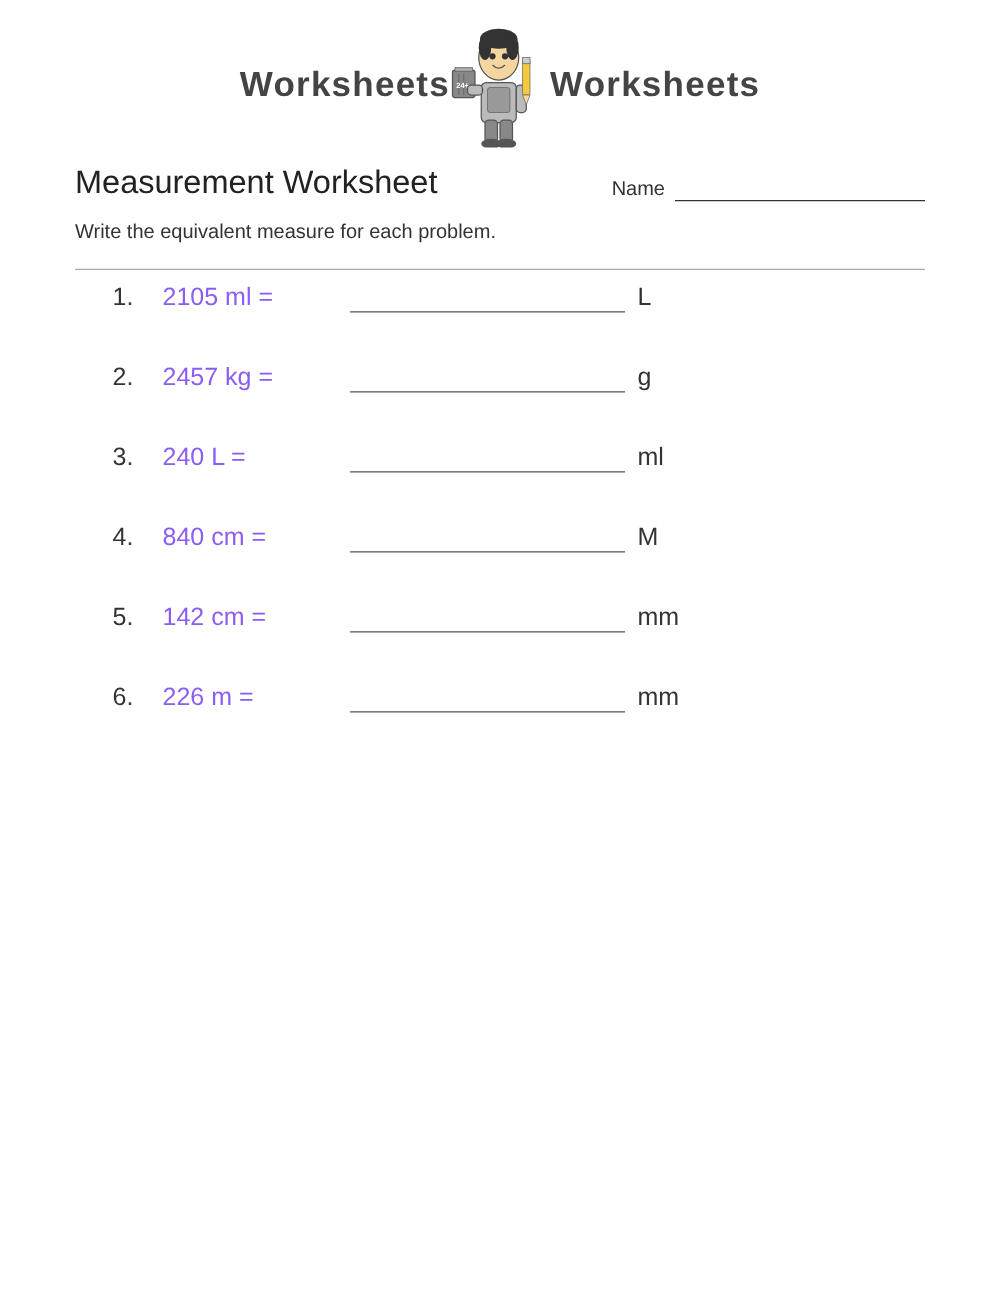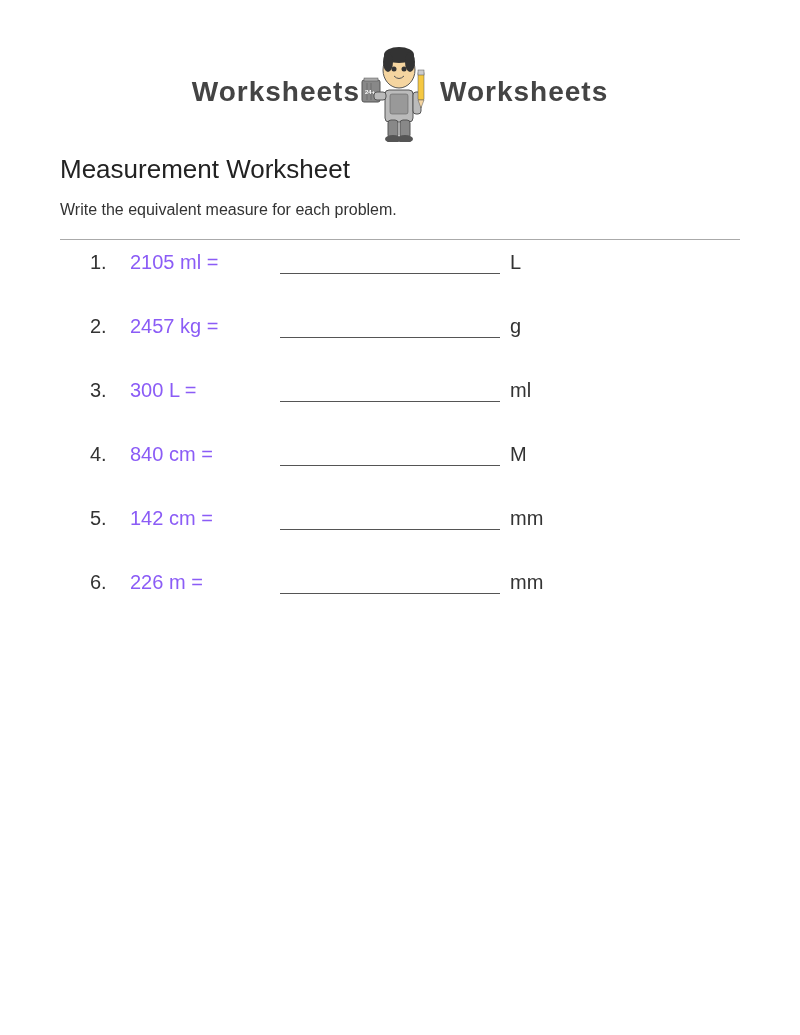--- a/index.html
+++ b/index.html
@@ -27,21 +27,20 @@
     }
 
     
     .header {
       width: 100%;
       display: flex;
       justify-content: center;
       align-items: center;
       padding: 10px 0 5px 0;
       height: 130px;
-      margin-top: 24px;
     }
 
     .logo-container {
       display: flex;
       align-items: center;
       gap: 0px;
     }
 
     .logo-text-left {
       font-size: 28px;
@@ -222,20 +221,24 @@
       </div>
 
       <span class="logo-text-right">Worksheets</span>
     </div>
   </div>
 
   <div class="content">
 
     <div class="title-row">
       <h1 class="worksheet-title">Measurement Worksheet</h1>
+      <div class="name-field">
+        <span class="name-label">Name</span>
+        <div class="name-line"></div>
+      </div>
     </div>
 
     <p class="instructions">Write the equivalent measure for each problem.</p>
 
     <div class="divider"></div>
 
     <div class="problems" id="problems-container">
     <div class="problem-row">
       <span class="problem-number">1.</span>
       <span class="problem-expression">2105 ml =</span>
@@ -243,21 +246,21 @@
       <span class="problem-unit">L</span>
     </div>
         <div class="problem-row">
       <span class="problem-number">2.</span>
       <span class="problem-expression">2457 kg =</span>
       <div class="answer-line"></div>
       <span class="problem-unit">g</span>
     </div>
         <div class="problem-row">
       <span class="problem-number">3.</span>
-      <span class="problem-expression">300 L =</span>
+      <span class="problem-expression">240 L =</span>
       <div class="answer-line"></div>
       <span class="problem-unit">ml</span>
     </div>
         <div class="problem-row">
       <span class="problem-number">4.</span>
       <span class="problem-expression">840 cm =</span>
       <div class="answer-line"></div>
       <span class="problem-unit">M</span>
     </div>
         <div class="problem-row">

